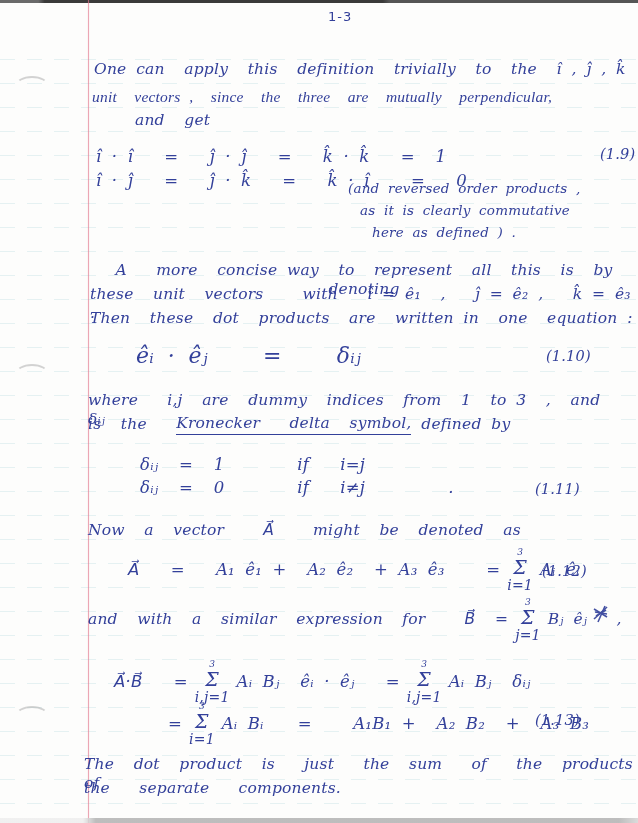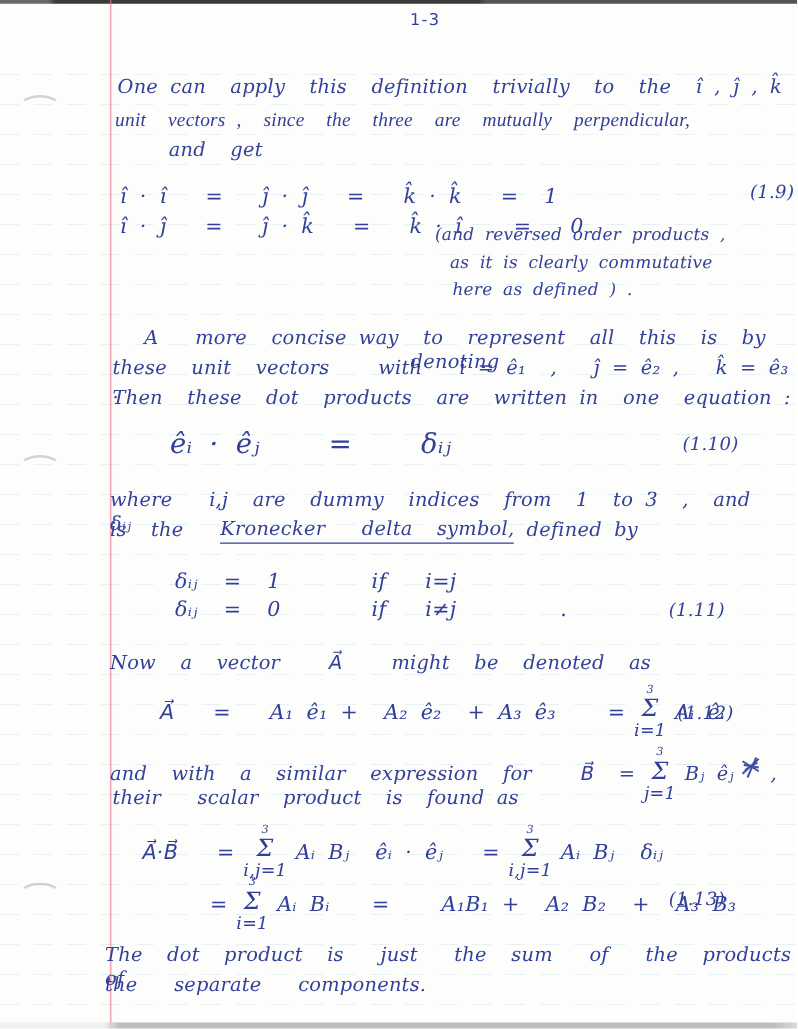--- a/index.html
+++ b/index.html
@@ -56,21 +56,21 @@
 
   <div class="hw" style="left:94px; top:60px;">One can  apply  this  definition  trivially  to  the  î , ĵ , k̂</div>
   <div class="hw" style="left:92px; top:87px;font-family:Liberation Serif, serif;">unit  vectors ,  since  the  three  are  mutually  perpendicular,</div>
   <div class="hw" style="left:92px; top:111px;margin-left:43px;">and  get</div>
 
   <div class="hw eq" style="left:96px; top:147px;">î · î   =   ĵ · ĵ   =   k̂ · k̂   =  1</div>
   <div class="hw eq" style="left:96px; top:171px;">î · ĵ   =   ĵ · k̂   =   k̂ · î    =   0</div>
   <div class="hw lbl" style="left:552px; top:145px;margin-left:48px;">(1.9)</div>
   <div class="hw note" style="left:348px; top:180px;">(and reversed order products ,</div>
   <div class="hw note" style="left:360px; top:202px;">as it is clearly commutative</div>
-  <div class="hw note" style="left:362px; top:224px;">here as defined ) .</div>
+  <div class="hw note" style="left:372px; top:224px;">here as defined ) .</div>
 
   <div class="hw" style="left:90px; top:261px;text-align:center;">A   more  concise way  to  represent  all  this  is  by denoting</div>
   <div class="hw" style="left:90px; top:285px;">these  unit  vectors    with   î = ê₁  ,   ĵ = ê₂ ,   k̂ = ê₃ .</div>
   <div class="hw" style="left:90px; top:309px;">Then  these  dot  products  are  written in  one  equation :</div>
 
   <div class="hw eq" style="left:136px; top:342px; font-size:22px;">êᵢ · êⱼ    =    δᵢⱼ</div>
   <div class="hw lbl" style="left:546px; top:347px;">(1.10)</div>
 
   <div class="hw" style="left:88px; top:391px;">where   i,j  are  dummy  indices  from  1  to 3  ,  and    δᵢⱼ</div>
   <div class="hw row" style="left:88px; top:414px;">
@@ -108,21 +108,20 @@
   </div>
   <svg class="scribble" style="left:592px; top:604px;" width="18" height="20" viewBox="0 0 18 20">
     <g stroke="#2f3e99" stroke-width="1.6" fill="none" opacity="0.9">
       <path d="M2,15 L15,3"></path>
         <path d="M3,8 L15,10"></path>
         <path d="M6,18 L13,2"></path>
         <path d="M2,5 L15,13"></path>
         <path d="M4,12 L14,6"></path>
     </g>
   </svg>
-  <div class="hw" style="left:90px; top:629px;">their   scalar  product  is  found as</div>
 
   <div class="hw eq row" style="left:114px; top:660px;">
     <span>A⃗·B⃗   =</span>
     <span class="sum">
       <span class="top">3</span>
       <span class="sym">Σ</span>
       <span class="bot">i,j=1</span>
     </span>
     <span>Aᵢ Bⱼ  êᵢ · êⱼ   =</span>
     <span class="sum">

